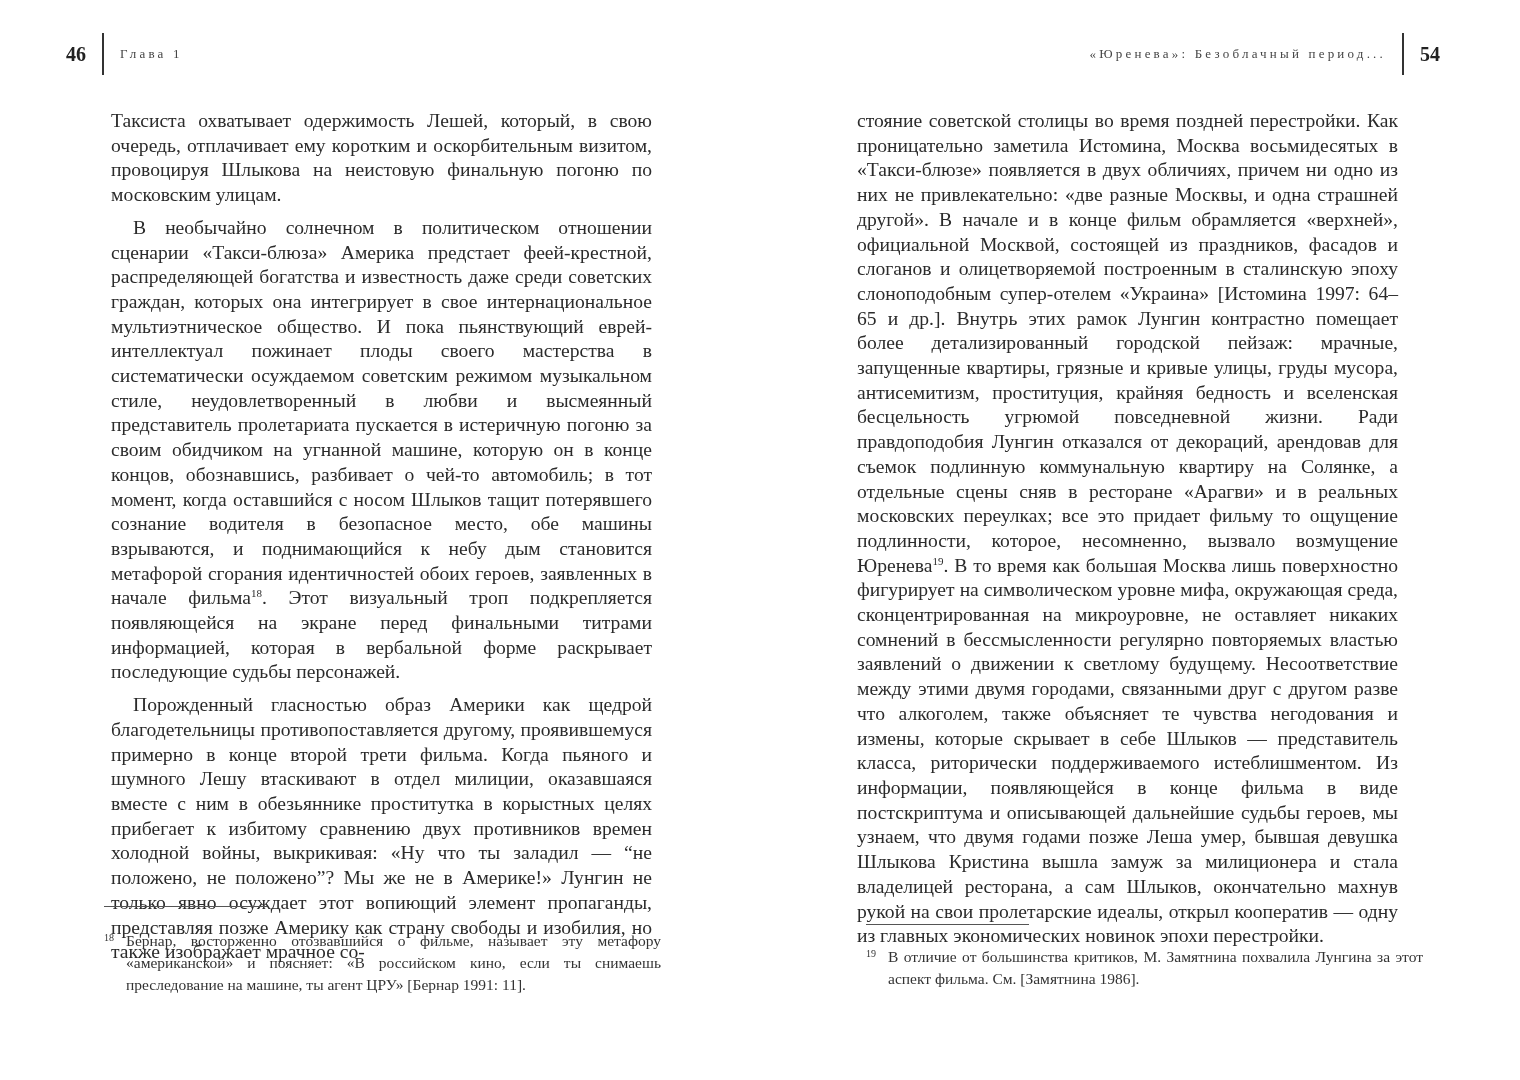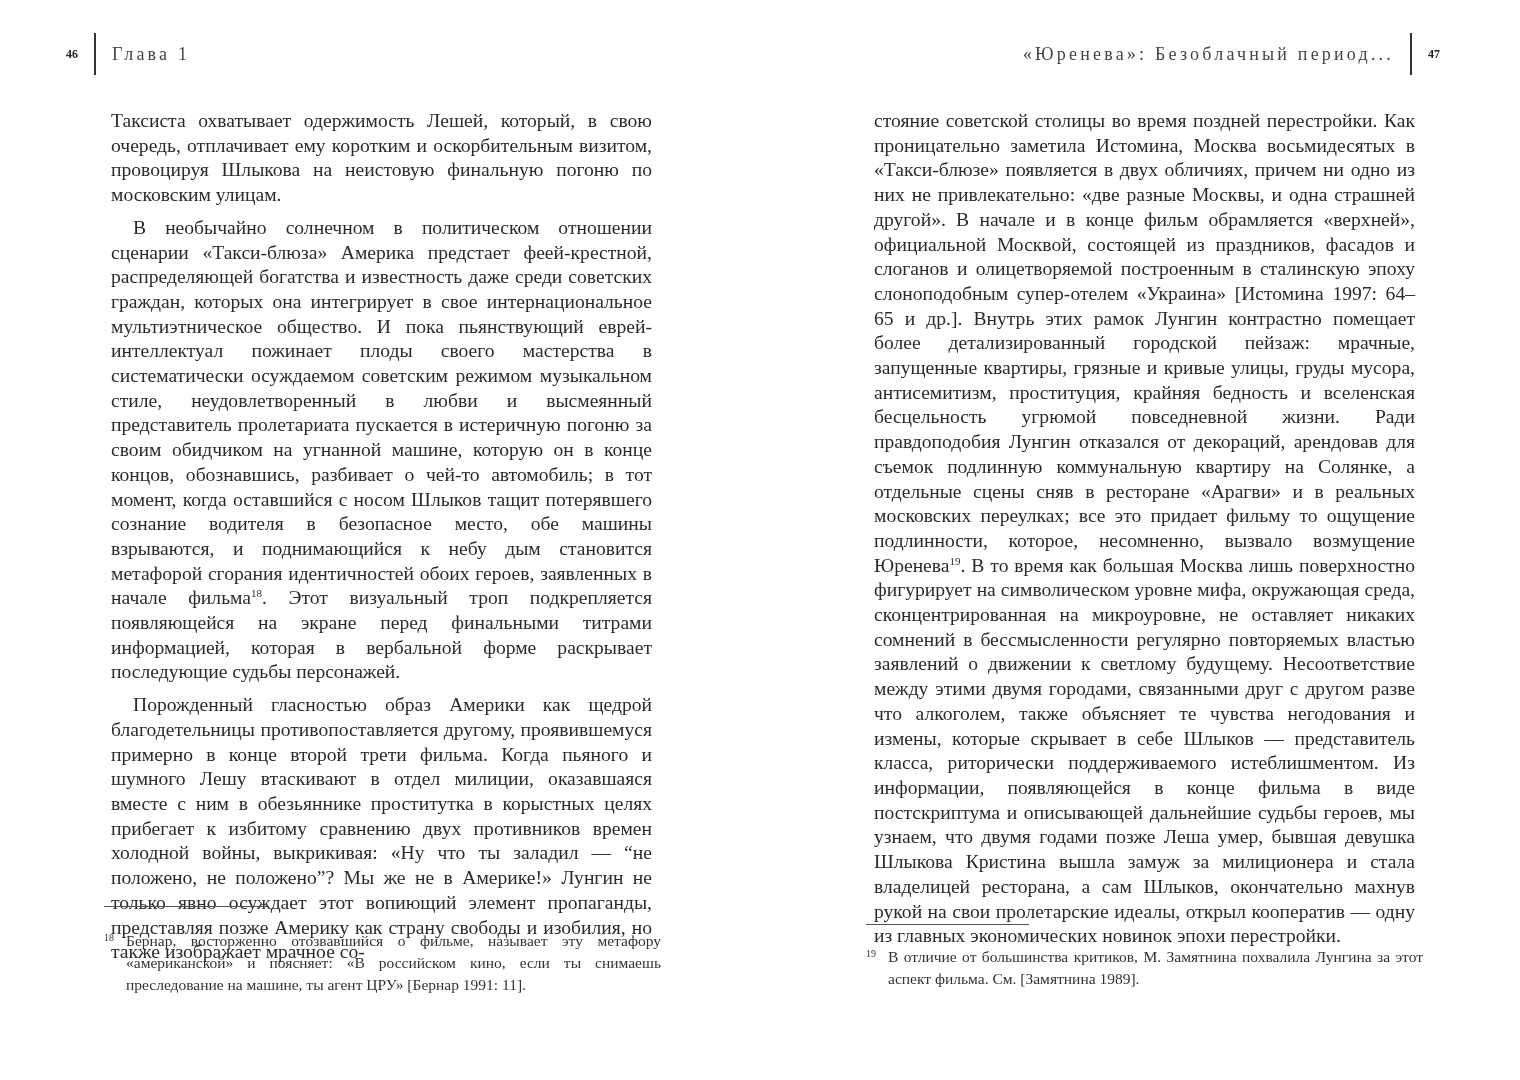--- a/index.html
+++ b/index.html
@@ -5,32 +5,32 @@
     html, body { margin: 0; padding: 0; }
     body {
       width: 1520px; height: 1080px; background: #ffffff; position: relative; overflow: hidden;
       font-family: "Liberation Serif", "DejaVu Serif", serif; color: #2a2a2a;
     }
     .page { position: absolute; top: 0; height: 1080px; }
     .page-left { left: 0; width: 760px; }
     .page-right { left: 760px; width: 760px; }
 
     .runhead { position: absolute; top: 33px; height: 42px; display: flex; align-items: center; }
-    .runhead .num { font-weight: bold; font-size: 12px; color: #222; text-align: center; }
+    .runhead .num { font-weight: bold; font-size: 20px; color: #222; text-align: center; }
     .runhead .sep { width: 2px; height: 42px; background: #333; margin: 0 16px; }
-    .runhead .title { font-size: 18px; letter-spacing: 3.2px; color: #444; }
+    .runhead .title { font-size: 13px; letter-spacing: 3.2px; color: #444; }
     .page-left .runhead { left: 66px; }
     .page-right .runhead { right: 80px; }
 
     .body-text {
       position: absolute; width: 557px; font-size: 19.6px; line-height: 24.7px;
       text-align: justify; color: #2b2b2b;
     }
     .page-left .body-text { left: 103px; top: 101px; }
-    .page-right .body-text { left: 106px; top: 101px; }
+    .page-right .body-text { left: 89px; top: 101px; }
     .body-text p { margin: 8px; }
     .body-text p.indent { text-indent: 22px; }
     sup { font-size: 11px; line-height: 0; vertical-align: 7px; }
 
     .fn-rule { position: absolute; height: 1px; width: 163px; background: #555; }
     .page-left .fn-rule { left: 104px; top: 906px; }
     .page-right .fn-rule { left: 106px; top: 924px; }
 
     .footnote {
       position: absolute; width: 557px; font-size: 15.5px; line-height: 22px;
@@ -58,23 +58,23 @@
   <div class="footnote">
     <span class="fn-num">18</span>
     <span>Бернар, восторженно отозвавшийся о фильме, называет эту метафору «американской» и поясняет: «В российском кино, если ты снимаешь преследование на машине, ты агент ЦРУ» [Бернар 1991: 11].</span>
   </div>
 </div>
 
 <div class="page page-right">
   <div class="runhead">
     <span class="title">«Юренева»: Безоблачный период...</span>
     <span class="sep"></span>
-    <span class="num">47</span>
+    <span class="num">54</span>
   </div>
   <div class="body-text">
     <p><span>стояние советской столицы во время поздней перестройки. Как проницательно заметила Истомина, Москва восьмидесятых в «Такси-блюзе» появляется в двух обличиях, причем ни одно из них не привлекательно: «две разные Москвы, и одна страшней другой». В начале и в конце фильм обрамляется «верхней», официальной Москвой, состоящей из праздников, фасадов и слоганов и олицетворяемой построенным в сталинскую эпоху слоноподобным супер-отелем «Украина» [Истомина 1997: 64–65 и др.]. Внутрь этих рамок Лунгин контрастно помещает более детализированный городской пейзаж: мрачные, запущенные квартиры, грязные и кривые улицы, груды мусора, антисемитизм, проституция, крайняя бедность и вселенская бесцельность угрюмой повседневной жизни. Ради правдоподобия Лунгин отказался от декораций, арендовав для съемок подлинную коммунальную квартиру на Солянке, а отдельные сцены сняв в ресторане «Арагви» и в реальных московских переулках; все это придает фильму то ощущение подлинности, которое, несомненно, вызвало возмущение Юренева</span><sup>19</sup><span>. В то время как большая Москва лишь поверхностно фигурирует на символическом уровне мифа, окружающая среда, сконцентрированная на микроуровне, не оставляет никаких сомнений в бессмысленности регулярно повторяемых властью заявлений о движении к светлому будущему. Несоответствие между этими двумя городами, связанными друг с другом разве что алкоголем, также объясняет те чувства негодования и измены, которые скрывает в себе Шлыков — представитель класса, риторически поддерживаемого истеблишментом. Из информации, появляющейся в конце фильма в виде постскриптума и описывающей дальнейшие судьбы героев, мы узнаем, что двумя годами позже Леша умер, бывшая девушка Шлыкова Кристина вышла замуж за милиционера и стала владелицей ресторана, а сам Шлыков, окончательно махнув рукой на свои пролетарские идеалы, открыл кооператив — одну из главных экономических новинок эпохи перестройки.</span></p>
   </div>
   <div class="fn-rule"></div>
   <div class="footnote">
     <span class="fn-num">19</span>
-    <span>В отличие от большинства критиков, М. Замятнина похвалила Лунгина за этот аспект фильма. См. [Замятнина 1989].</span>
+    <span>В отличие от большинства критиков, М. Замятнина похвалила Лунгина за этот аспект фильма. См. [Замятнина 1986].</span>
   </div>
 </div>
 
 </body></html>

